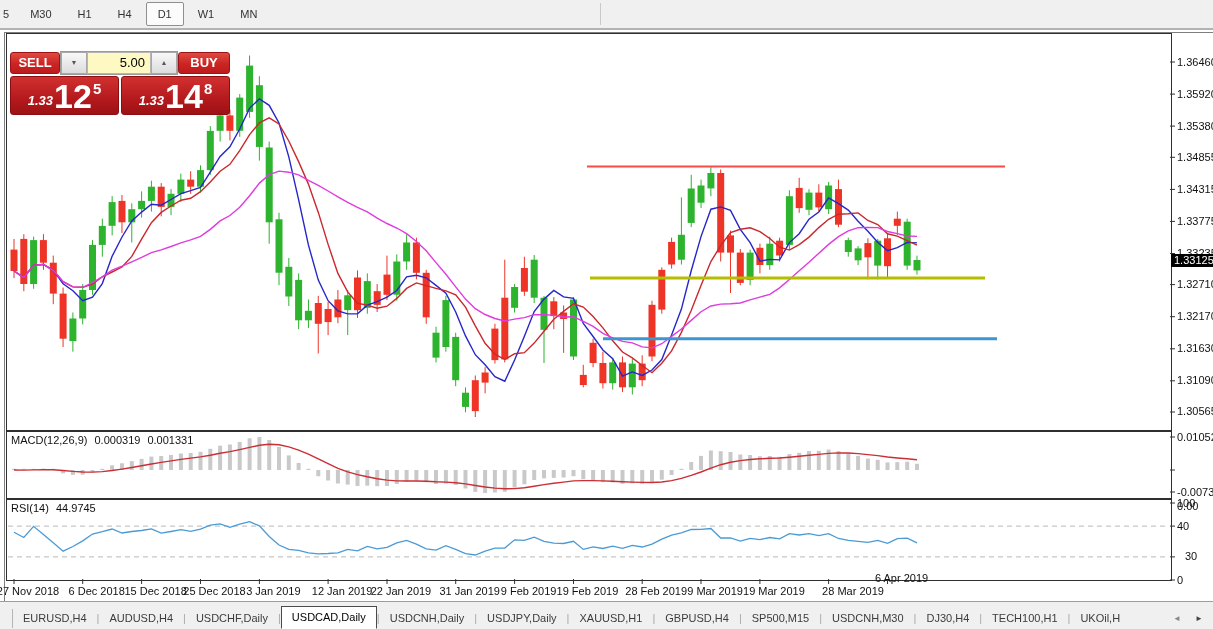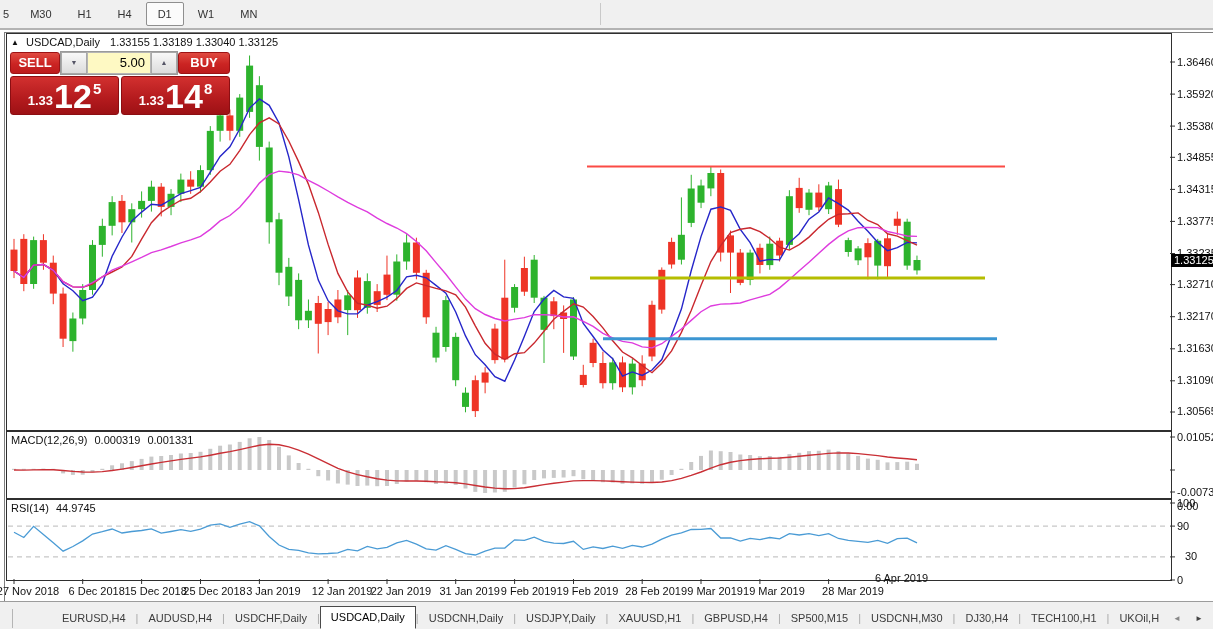--- a/index.html
+++ b/index.html
@@ -30,26 +30,26 @@
   
   .tp{position:absolute;font-weight:bold;color:#fff;}
   .btn-trade{background:linear-gradient(180deg,#e04a40 0%,#cb2423 55%,#bd1b1c 100%);border:1px solid #9d1315;border-radius:3px;text-align:center;font-size:13px;font-weight:bold;color:#fff;cursor:pointer;}
   #sell-btn{left:10px;top:52px;width:48px;height:20px;line-height:20px;}
   #buy-btn{left:178px;top:52px;width:50px;height:20px;line-height:20px;}
   .spinbox{position:absolute;left:60px;top:51px;width:116px;height:22px;background:#e9e9e9;border:1px solid #9a9a9a;display:flex;}
   .spin{width:24px;background:linear-gradient(#f8f8f8,#dcdcdc);border:1px solid #a8a8a8;color:#556;font-size:7px;line-height:20px;text-align:center;cursor:pointer;}
   #vol-field{flex:1;background:#fef9c3;border:1px solid #b5b5b5;font-size:13px;color:#000;text-align:right;padding:0 5px;line-height:20px;font-weight:normal;}
   .bigbox{position:absolute;top:76px;width:107px;height:37px;background:linear-gradient(180deg,#d2302f 0%,#b31a1d 60%,#9d1115 100%);border:1px solid #8c0e12;border-radius:3px;color:#fff;display:flex;align-items:center;justify-content:center;cursor:pointer;}
   #sell-box{left:10px;} #buy-box{left:121px;}
-  .p-base{font-size:13px;font-weight:bold;margin-top:10px;}
+  .p-base{font-size:13px;font-weight:bold;margin-top:10px;font-style:italic;}
   .p-big{font-size:34px;font-weight:bold;line-height:34px;margin:0 1px;}
   .p-sup{font-size:15px;font-weight:bold;margin-top:-14px;}
 
   
-  .tabbar{position:absolute;left:0;top:601px;width:1213px;height:28px;background:#f0f0f0;border-top:1px solid #9c9c9c;display:flex;align-items:flex-end;overflow:hidden;gap:39px;}
+  .tabbar{position:absolute;left:0;top:601px;width:1213px;height:28px;background:#f0f0f0;border-top:1px solid #9c9c9c;display:flex;align-items:flex-end;overflow:hidden;}
   .tab{height:19px;line-height:19px;padding:0 10px;font-size:11px;color:#3c3c3c;white-space:nowrap;cursor:pointer;margin-bottom:2px;}
   .tab.active{background:#fff;border:1px solid #4a4a4a;border-bottom:1px solid #fff;color:#000;height:21px;line-height:21px;margin-bottom:1px;}
   .tabsep{color:#a9a9a9;font-size:11px;line-height:19px;margin-bottom:2px;}
   .tab-arrows{position:absolute;right:4px;bottom:7px;font-size:8px;color:#444;letter-spacing:6px;cursor:pointer;}
 </style>
 </head>
 <body>
 
 <div id="stage">
 
@@ -407,25 +407,20 @@
       <line x1="455.7" y1="579" x2="455.7" y2="584" stroke="#333"></line>
       <line x1="514.6" y1="579" x2="514.6" y2="584" stroke="#333"></line>
       <line x1="573.5" y1="579" x2="573.5" y2="584" stroke="#333"></line>
       <line x1="642.2" y1="579" x2="642.2" y2="584" stroke="#333"></line>
       <line x1="701.0" y1="579" x2="701.0" y2="584" stroke="#333"></line>
       <line x1="759.9" y1="579" x2="759.9" y2="584" stroke="#333"></line>
       <line x1="828.6" y1="579" x2="828.6" y2="584" stroke="#333"></line>
       <line x1="887.5" y1="579" x2="887.5" y2="584" stroke="#333"></line>
     </svg>
 
-  <div class="lbl" style="left:11px;top:36px;">
-    <span style="font-size:8px;vertical-align:1px;">▲</span>
-    <span style="margin-left:4px;">USDCAD,Daily</span>
-    <span style="margin-left:7px;">1.33155 1.33189 1.33040 1.33125</span>
-  </div>
 
   <div class="tp btn-trade" id="sell-btn">SELL</div>
   <div class="spinbox">
     <div class="spin"><span>▼</span></div>
     <div id="vol-field">5.00</div>
     <div class="spin"><span>▲</span></div>
   </div>
   <div class="tp btn-trade" id="buy-btn">BUY</div>
   <div class="bigbox" id="sell-box">
     <span class="p-base">1.33</span>
@@ -458,21 +453,21 @@
       <div class="axlbl" style="top: 246.974px; left: 1177px;">1.33235</div>
       <div class="axlbl" style="top: 278.144px; left: 1177px;">1.32710</div>
       <div class="axlbl" style="top: 310.205px; left: 1177px;">1.32170</div>
       <div class="axlbl" style="top: 342.266px; left: 1177px;">1.31630</div>
       <div class="axlbl" style="top: 374.327px; left: 1177px;">1.31090</div>
       <div class="axlbl" style="top: 405.497px; left: 1177px;">1.30565</div>
       <div class="axlbl" style="top: 430.5px; left: 1177px;">0.010525</div>
       <div class="axlbl" style="top: 463.5px; left: 1177px; margin-top: 36px;">0.00</div>
       <div class="axlbl" style="top: 485.5px; left: 1177px;">-0.0073</div>
       <div class="axlbl" style="top: 496.5px; left: 1177px;">100</div>
-      <div class="axlbl" style="top: 519.6px; left: 1177px;">90</div>
+      <div class="axlbl" style="top: 519.6px; left: 1177px;">40</div>
       <div class="axlbl" style="top: 550.4px; left: 1177px; margin-left: 8px;">30</div>
       <div class="axlbl" style="top: 573.5px; left: 1177px;">0</div>
     </div>
   <div id="date-layer">
       <div class="datelbl" style="left: -14px; top: 585px;">27 Nov 2018</div>
       <div class="datelbl" style="left: 54.705px; top: 585px;">6 Dec 2018</div>
       <div class="datelbl" style="left: 113.595px; top: 585px;">15 Dec 2018</div>
       <div class="datelbl" style="left: 172.485px; top: 585px;">25 Dec 2018</div>
       <div class="datelbl" style="left: 231.375px; top: 585px;">3 Jan 2019</div>
       <div class="datelbl" style="left: 300.08px; top: 585px;">12 Jan 2019</div>

